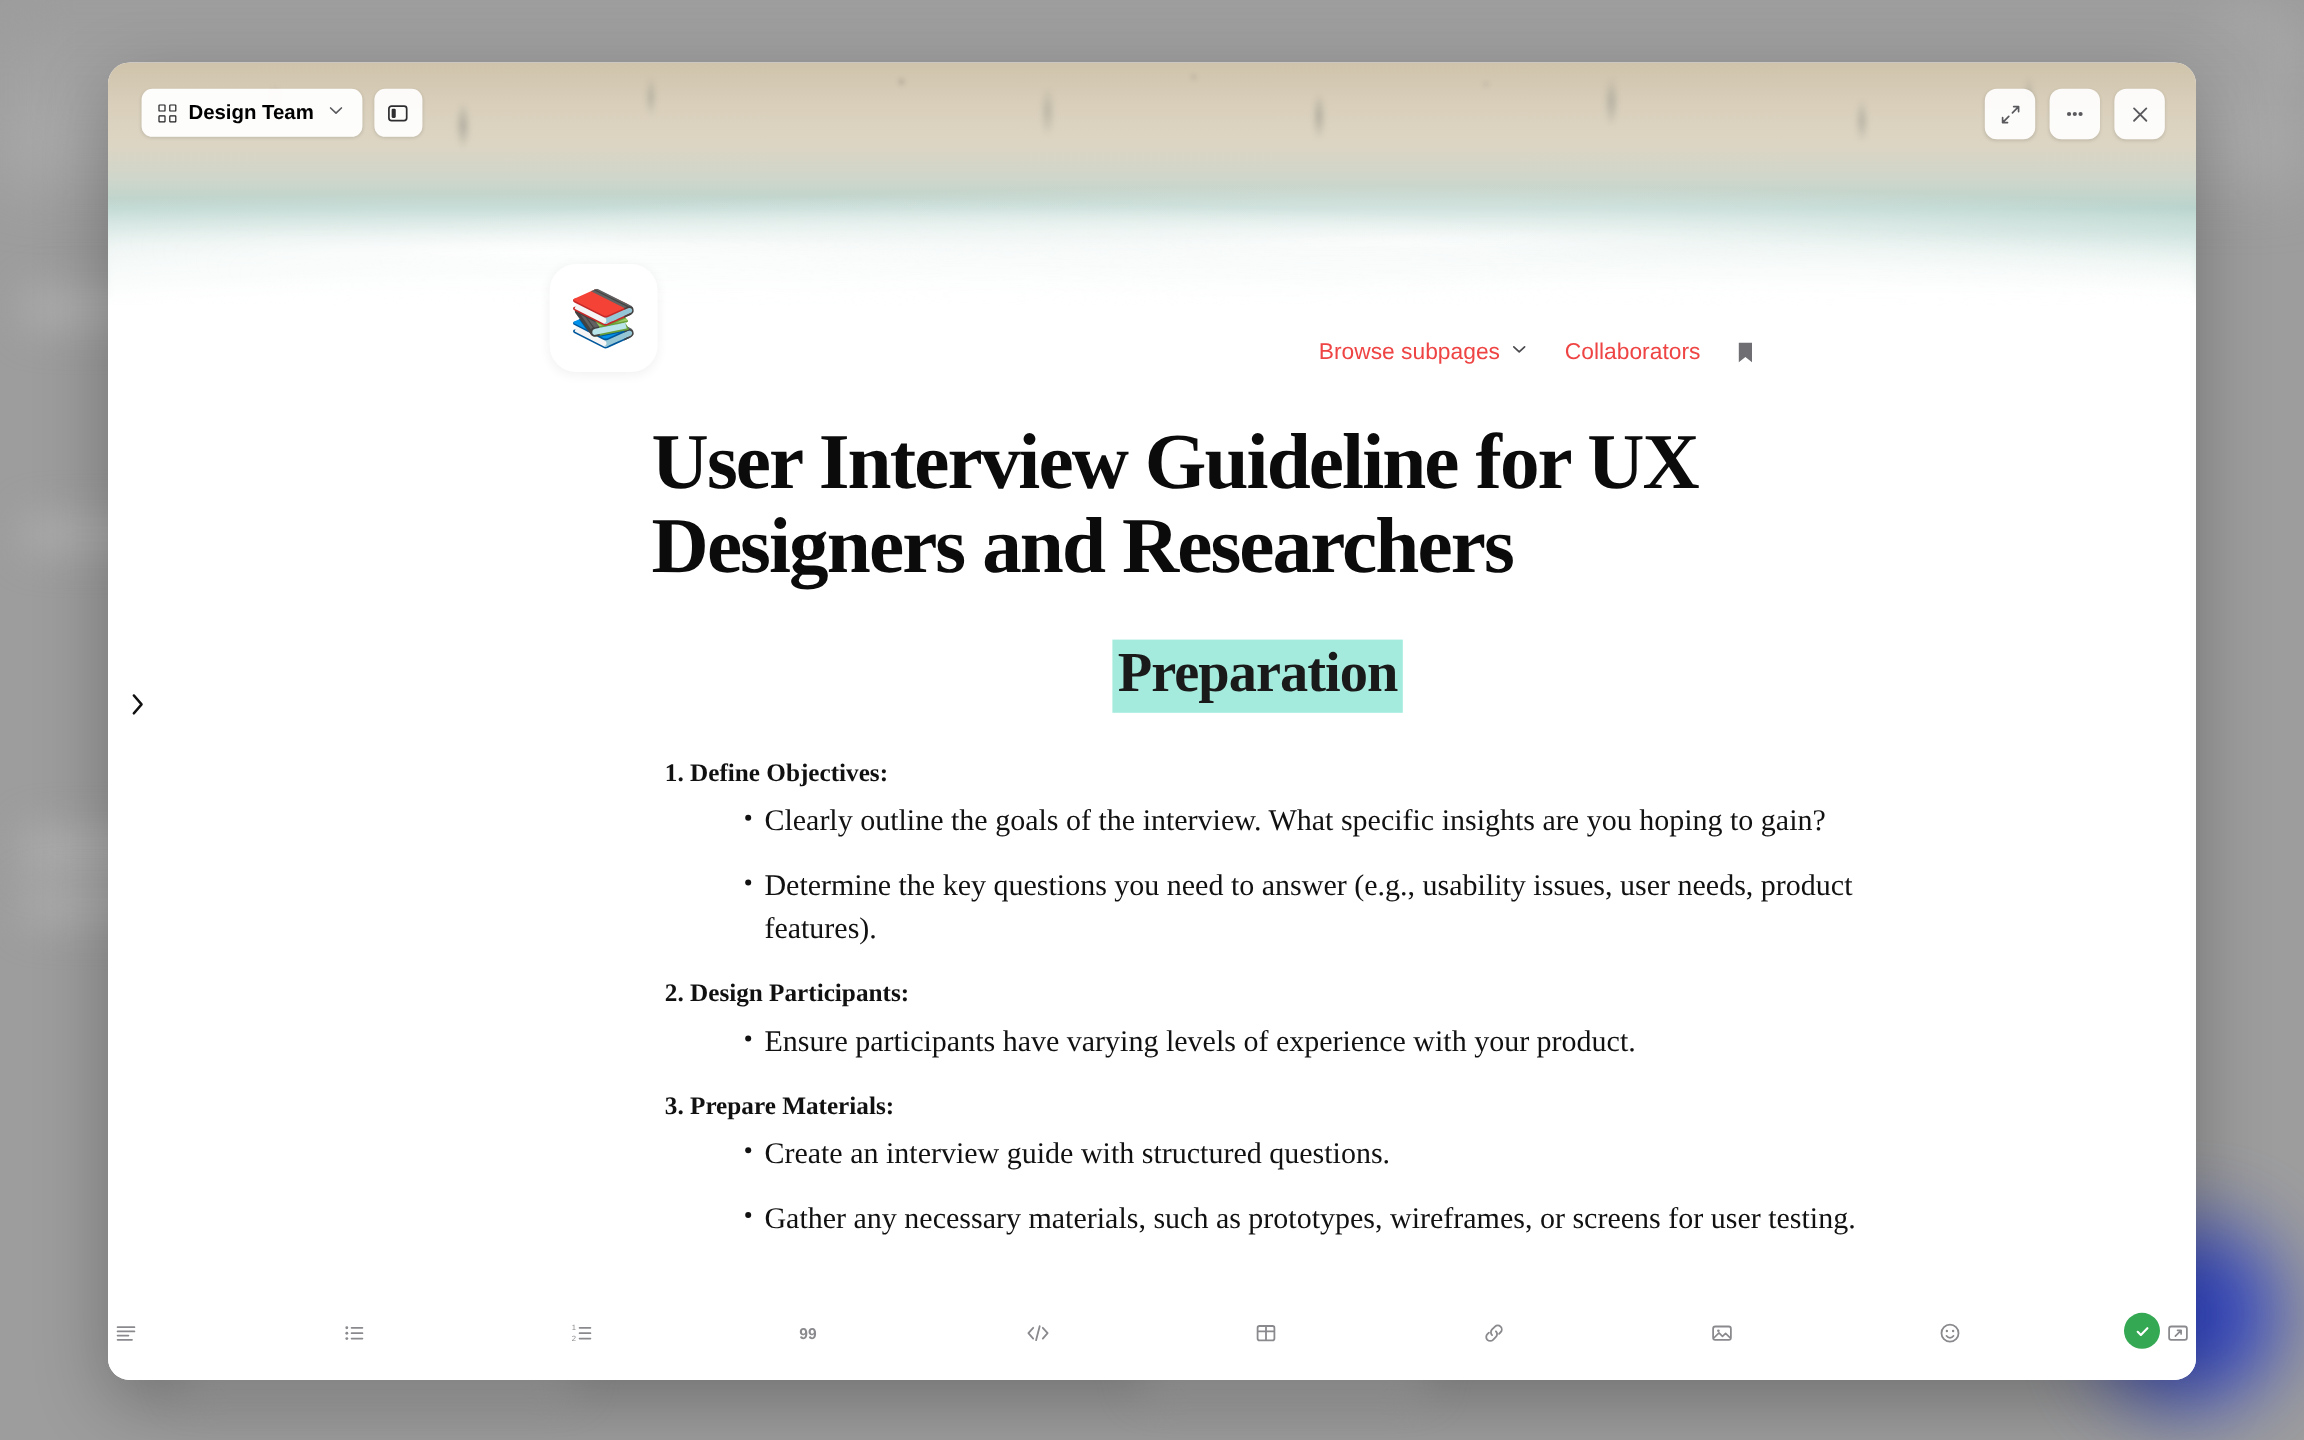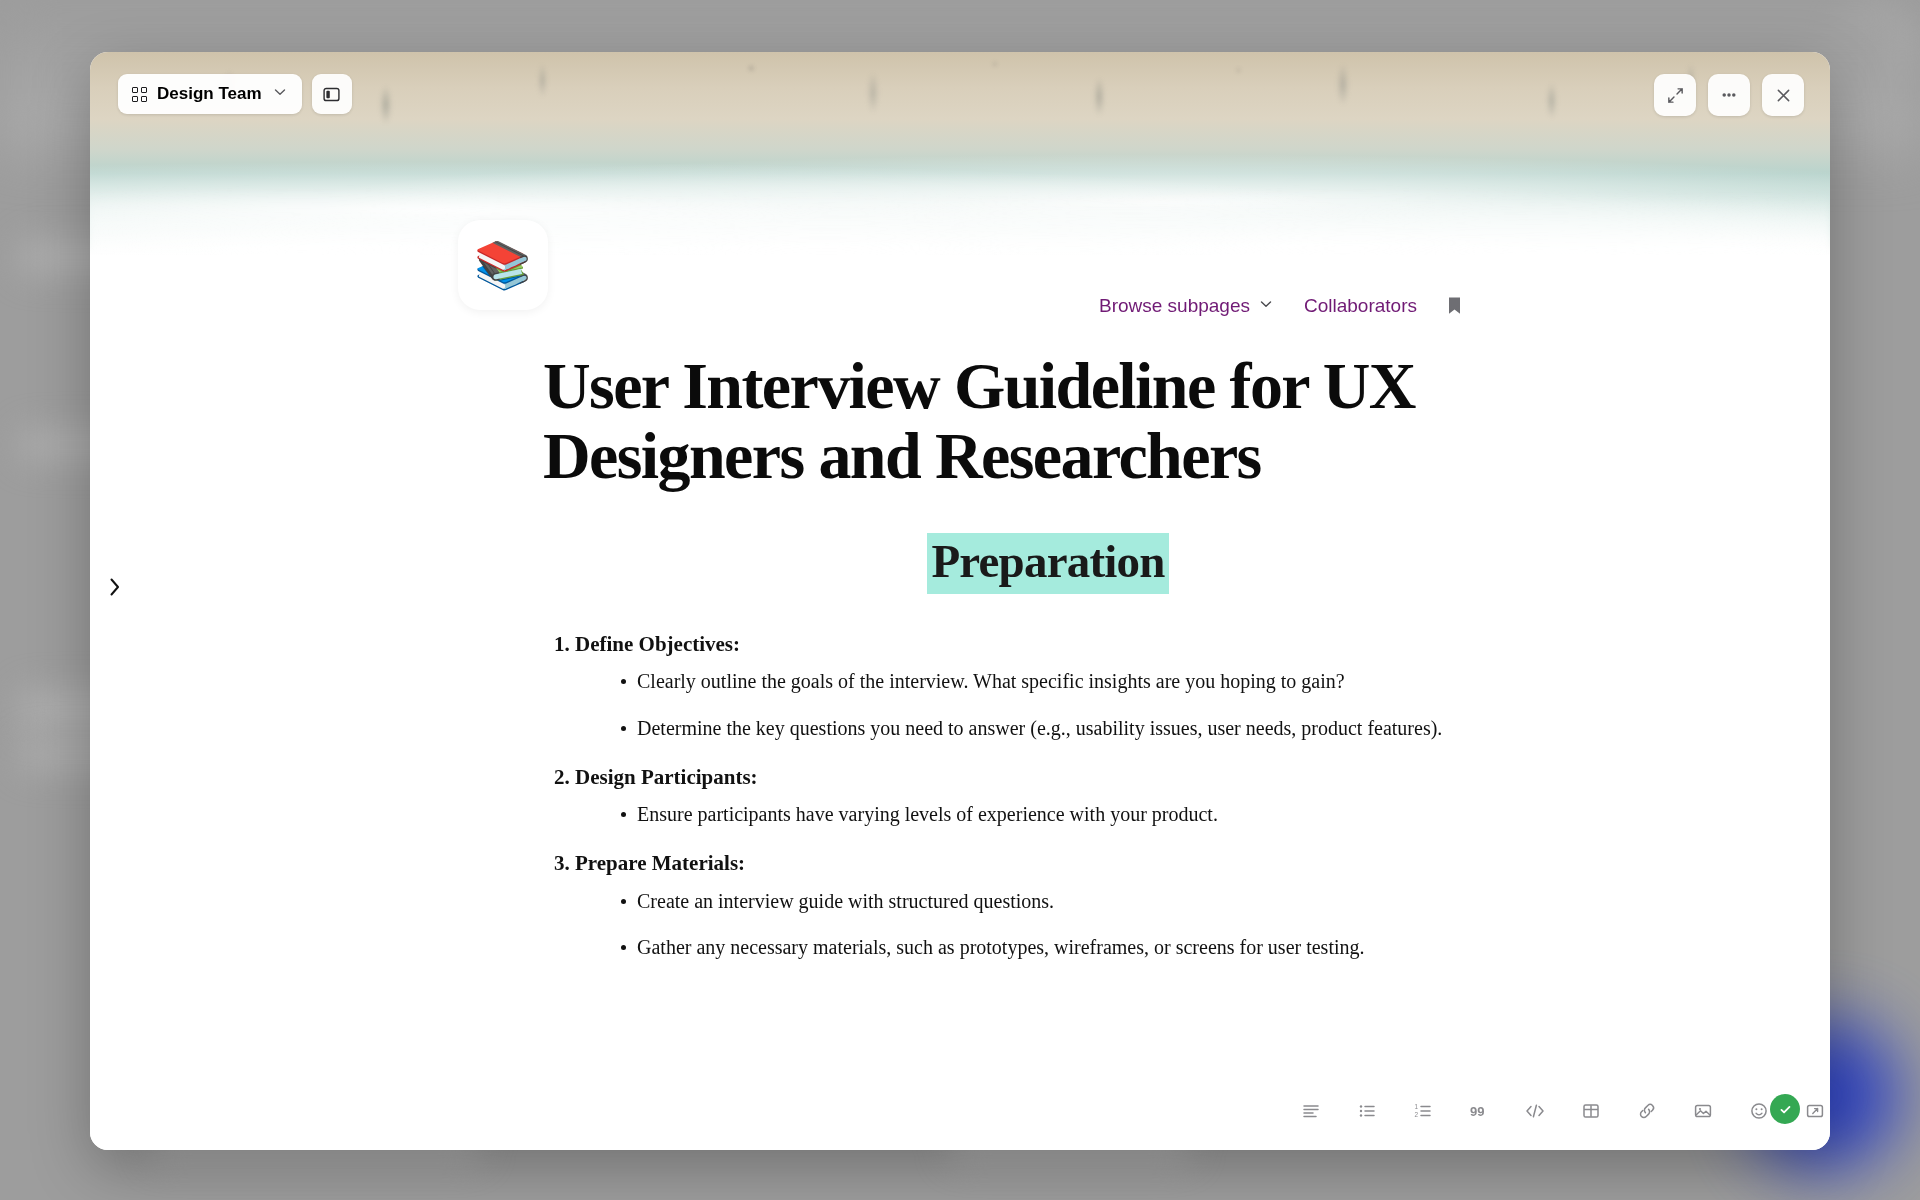--- a/index.html
+++ b/index.html
@@ -171,24 +171,24 @@
     position: absolute;
     left: 18px; top: 320px;
     font-size: 26px;
     color: #111;
     cursor: pointer;
     line-height: 1;
   }
 
   #meta-row {
     position: absolute;
-    right: 368px; top: 40px;
+    right: 368px; top: 28px;
     display: flex; align-items: center; gap: 30px;
     font-size: 19px;
-    color: #701a75;
+    color: #ef4444;
   }
   .meta-item { display: flex; align-items: center; gap: 8px; cursor: pointer; white-space: nowrap; }
 
   #content {
     position: absolute;
     left: 453px; top: 96px;
     width: 1010px;
     font-family: Liberation Serif, serif;
   }
   #doc-title {
@@ -229,36 +229,36 @@
     list-style: none;
     margin: 7px 0 12px 0;
     padding-left: 46px;
     font-weight: 400;
   }
   ul.subs > li {
     position: relative;
     margin-bottom: 18px;
     line-height: 1.44;
     padding-left: 16px;
-    font-size: 20px;
+    font-size: 25px;
   }
   ul.subs > li:before {
     content: "";
     position: absolute;
     left: 0; top: 12px;
     width: 5px; height: 5px;
     border-radius: 50%;
     background: #111;
   }
 
   
   #bottom-toolbar {
     position: absolute;
     left: 0; right: 0; bottom: 24px;
-    display: flex; align-items: center; justify-content: flex-end;
+    display: flex; align-items: center; justify-content: space-between;
     gap: 26px;
     z-index: 4;
   }
   .tb-icon {
     width: 30px; height: 30px;
     display: flex; align-items: center; justify-content: center;
     color: #8a8a8e;
     cursor: pointer;
   }
   #save-badge {

